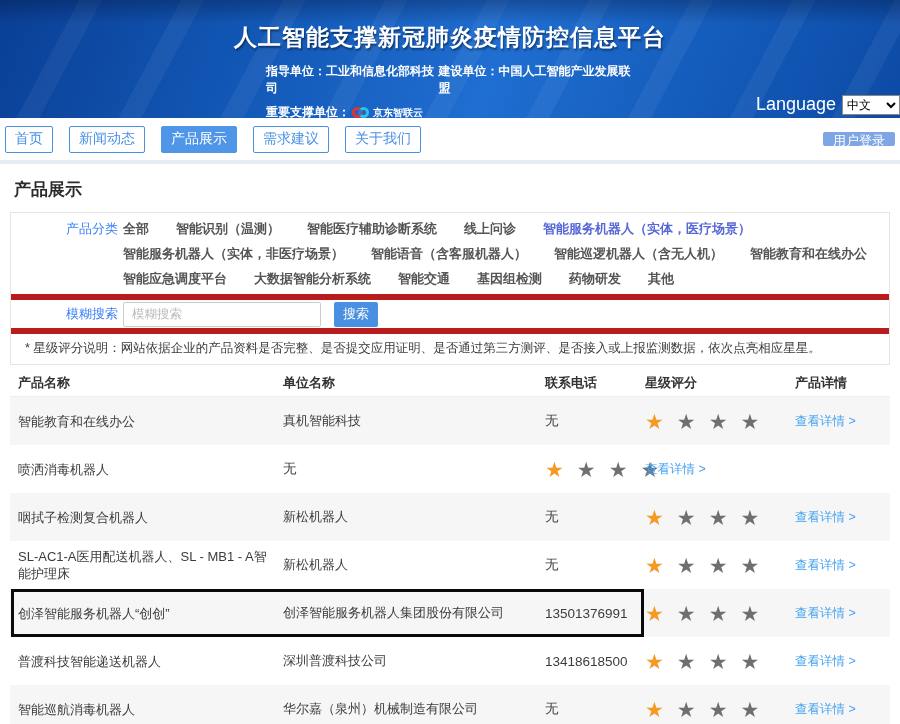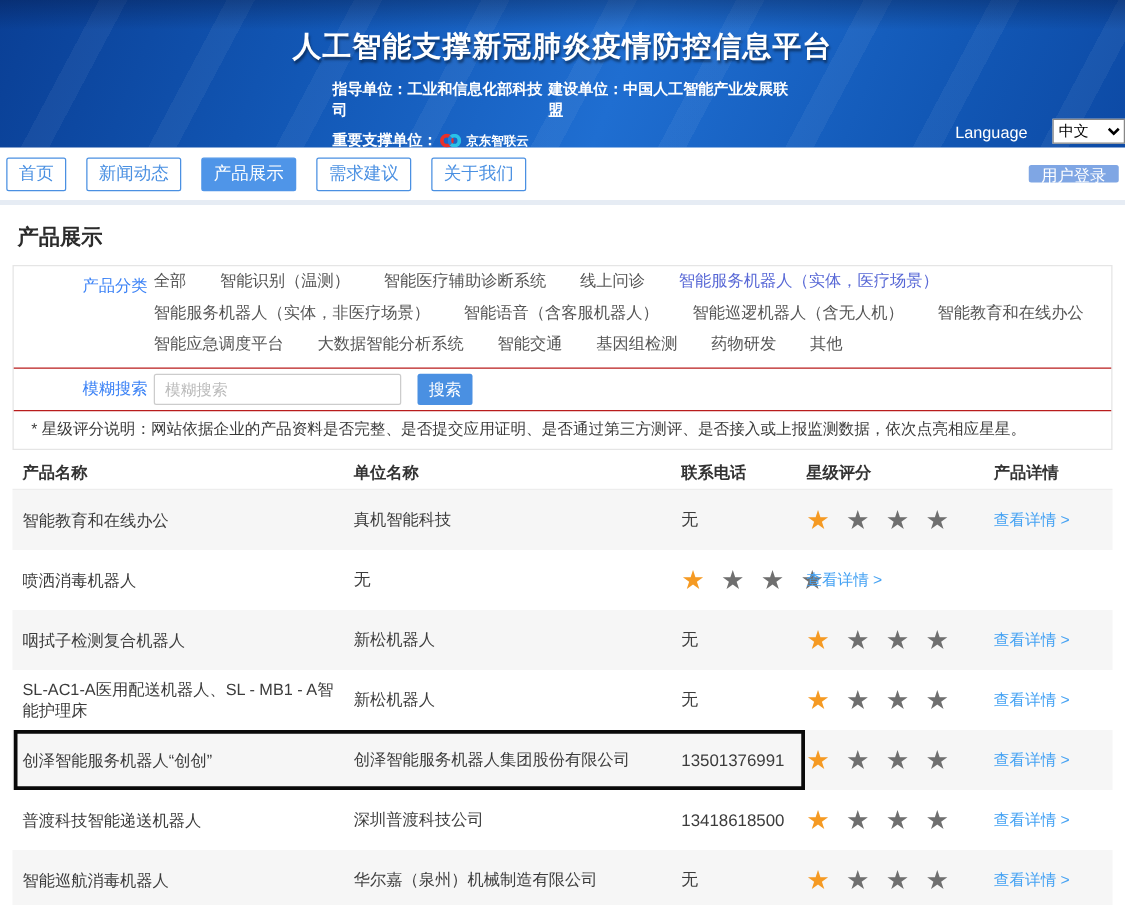--- a/index.html
+++ b/index.html
@@ -21,42 +21,42 @@
   .header-info{position:relative;width:368px;margin:10px auto 0;color:#fff;
     font-size:12px;font-weight:bold;}
   .info-line1{display:flex;justify-content:space-between;}
   .info-line2{display:flex;align-items:center;margin-top:7px;}
   .jd-logo{display:inline-flex;align-items:center;margin:0 4px 0 2px;height:14px;}
   .ring{display:inline-block;width:11px;height:11px;border-radius:50%;}
   .ring.red{border:3px solid #e8302a;}
   .ring.blue{border:3px solid #29c2e8;margin-left:-5px;border-left-color:#1a7fe0;}
   .brand{font-size:10px;}
   .lang-row{position:absolute;right:0;bottom:3px;display:flex;align-items:center;}
-  .lang-label{color:#fff;font-size:13px;margin-right:20px;}
+  .lang-label{color:#fff;font-size:18px;margin-right:6px;}
   .lang-select{width:58px;height:20px;font-size:12px;border:1px solid #888;background:#fff;color:#000;}
   
   .navbar{display:flex;align-items:center;height:46px;background:#fff;
     border-bottom:4px solid #e6ecf4;padding:0 5px;}
   .nav-btn{height:27px;padding:0 9px;margin-right:16px;background:#fff;
     border:1px solid var(--accent);border-radius:2px;color:var(--accent);
     font-size:14px;font-family:inherit;cursor:pointer;}
   .nav-btn.active{background:#4f95e8;border-color:#4f95e8;color:#fff;}
   .nav-spacer{flex:1;}
   .login-btn{height:14px;padding:0 10px;background:var(--login);border:none;border-radius:2px;
     color:#fff;font-size:13px;font-family:inherit;cursor:pointer;}
   
   .content{padding:0 10px;}
   .page-title{font-size:17px;font-weight:bold;color:#2b2b2b;margin:14px 4px 11px;}
   .panel{border:1px solid #e5e5e5;}
   .panel-row{display:flex;align-items:flex-start;}
-  .panel-row + .panel-row{border-top:1px solid #b91c1c;align-items:flex-end;}
+  .panel-row + .panel-row{border-top:6px solid #b91c1c;}
   .panel-label{width:112px;padding-left:55px;flex-shrink:0;color:#3b82f6;font-size:13px;
     line-height:25px;}
   .cat-wrap{flex:1;padding:3px 0;}
-  .cat-line{display:flex;align-items:flex-start;height:25px;}
+  .cat-line{display:flex;align-items:center;height:25px;font-weight:bold;}
   .cat-item{font-size:13px;color:#555;margin-right:27px;cursor:pointer;white-space:nowrap;}
   .cat-item.selected{color:var(--sel-cat);}
   .search-wrap{flex:1;display:flex;align-items:center;padding:4px 0;}
   .search-row{align-items:center;height:34px;}
   .search-row .panel-label{line-height:34px;}
   .search-input{width:198px;height:25px;border:1px solid #ccc;border-radius:2px;
     font-size:12.5px;padding:0 8px;color:#333;font-family:inherit;}
   .search-input::placeholder{color:#bbb;}
   .search-btn{height:25px;padding:0 9px;margin-left:13px;background:var(--accent);
     border:none;border-radius:2px;color:#fff;font-size:13px;font-family:inherit;cursor:pointer;}

